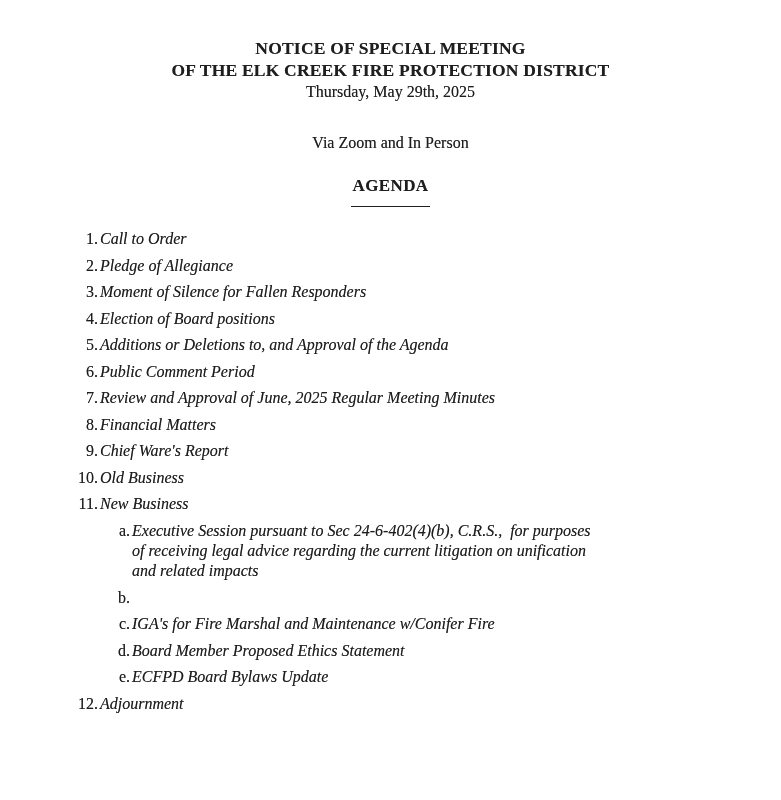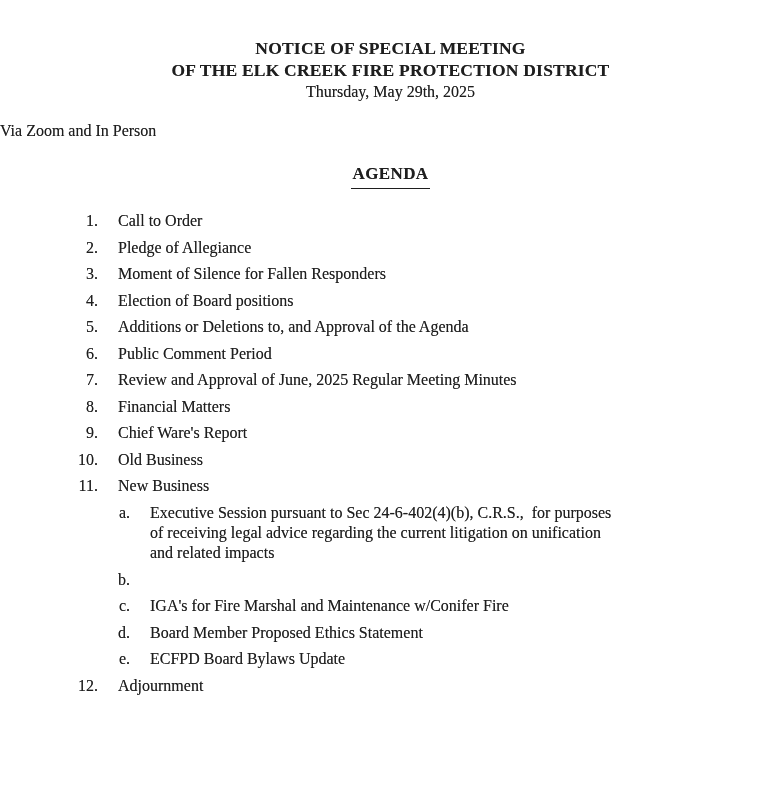--- a/index.html
+++ b/index.html
@@ -31,37 +31,37 @@
     text-align: justify;
     text-align-last: justify;
   }
   .notice-line2 {
     line-height: 19px;
     width: 552px;
     text-align: justify;
     text-align-last: justify;
   }
 
-  .via-line { margin-top: 18px; font-size: 16px; line-height: 19px; }
+  .via-line { text-align: center; margin-top: 30px; font-size: 16px; line-height: 19px; }
 
   .agenda-heading-wrap { text-align: center; margin-top: 24px; }
   .agenda-heading {
     display: inline-block;
     font-weight: bold;
     font-size: 17px;
     letter-spacing: 0.4px;
     border-bottom: 1.6px solid #1e1e1e;
-    padding: 0 1px 4px 1px;
+    padding: 0 1px 10px 1px;
     line-height: 20px;
   }
 
   .agenda-list { margin: 22px 68px 0 68px; font-size: 16px; }
   .agenda-item { display: flex; line-height: 19.5px; margin-bottom: 7px; }
   .agenda-item .marker { flex: 0 0 30px; text-align: right; }
-  .agenda-item .label  { margin-left: 20px; }
+  .agenda-item .label  { margin-left: 2px; font-style: italic; }
   .agenda-item.sub .marker { flex: 0 0 62px; }
   .label.multiline { white-space: pre-wrap; line-height: 20px; }
 </style>
 </head>
 <body>
 
 <div class="page">
 
   <div class="header">
     <div class="title-line">NOTICE OF SPECIAL MEETING</div>

